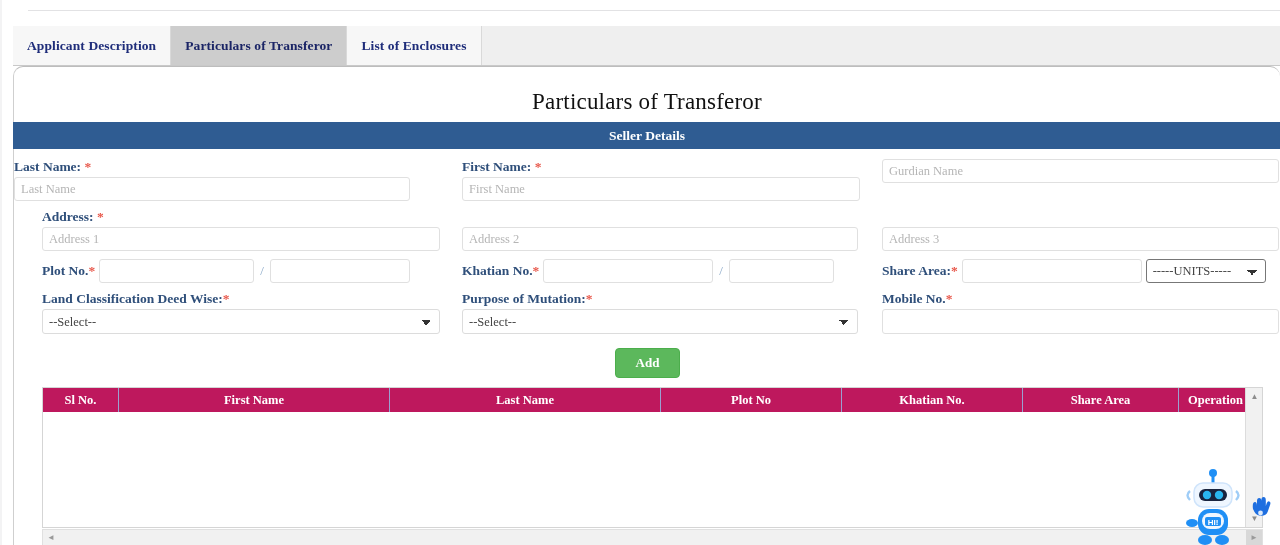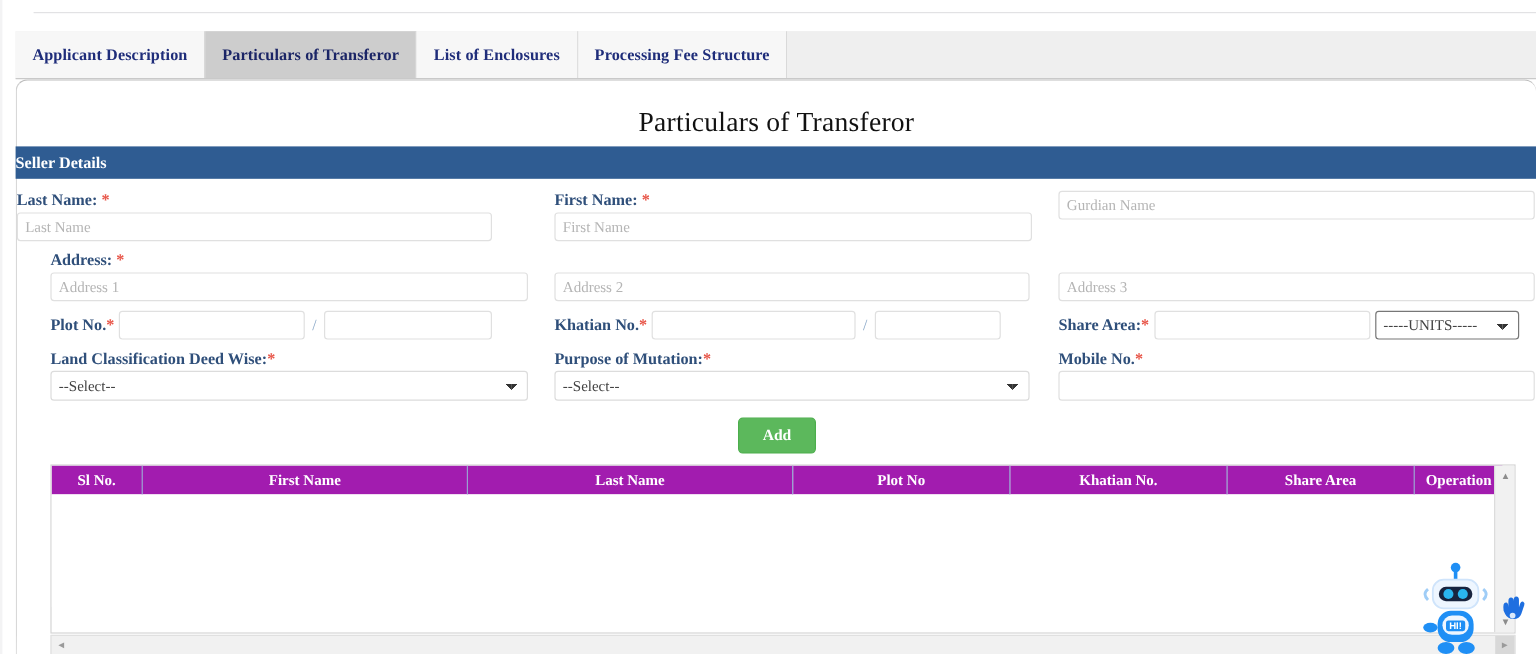--- a/index.html
+++ b/index.html
@@ -104,20 +104,21 @@
     top: 55px;
     width: 1268px;
     height: 27px;
     background: #2f5c92;
     color: #ffffff;
     font-family: "Liberation Serif", serif;
     font-weight: bold;
     font-size: 13.5px;
     display: flex;
     align-items: center;
+    justify-content: center;
   }
 
   
   .form {
     position: absolute;
     left: 0;
     top: 92px;
     width: 1267px;
   }
   .row {
@@ -233,21 +234,21 @@
     box-sizing: border-box;
     background: #ffffff;
     overflow: hidden;
   }
   table.grid {
     border-collapse: collapse;
     width: 1203px;
     table-layout: fixed;
   }
   table.grid th {
-    background: #a21caf;
+    background: #be185d;
     color: #ffffff;
     font-family: "Liberation Serif", serif;
     font-weight: bold;
     font-size: 12.5px;
     height: 24px;
     border-right: 1px solid #9aa0d0;
     text-align: center;
     padding: 0;
   }
   table.grid th:last-child { border-right: none; }
@@ -318,23 +319,20 @@
 
   <div class="tabbar">
     <div class="tab">
       <span>Applicant Description</span>
     </div>
     <div class="tab active">
       <span>Particulars of Transferor</span>
     </div>
     <div class="tab">
       <span>List of Enclosures</span>
-    </div>
-    <div class="tab">
-      <span>Processing Fee Structure</span>
     </div>
     <div class="tab-filler"></div>
   </div>
 
   <div class="panel">
 
     <h1 class="page-title">Particulars of Transferor</h1>
 
     <div class="section-bar">
       <span>Seller Details</span>

